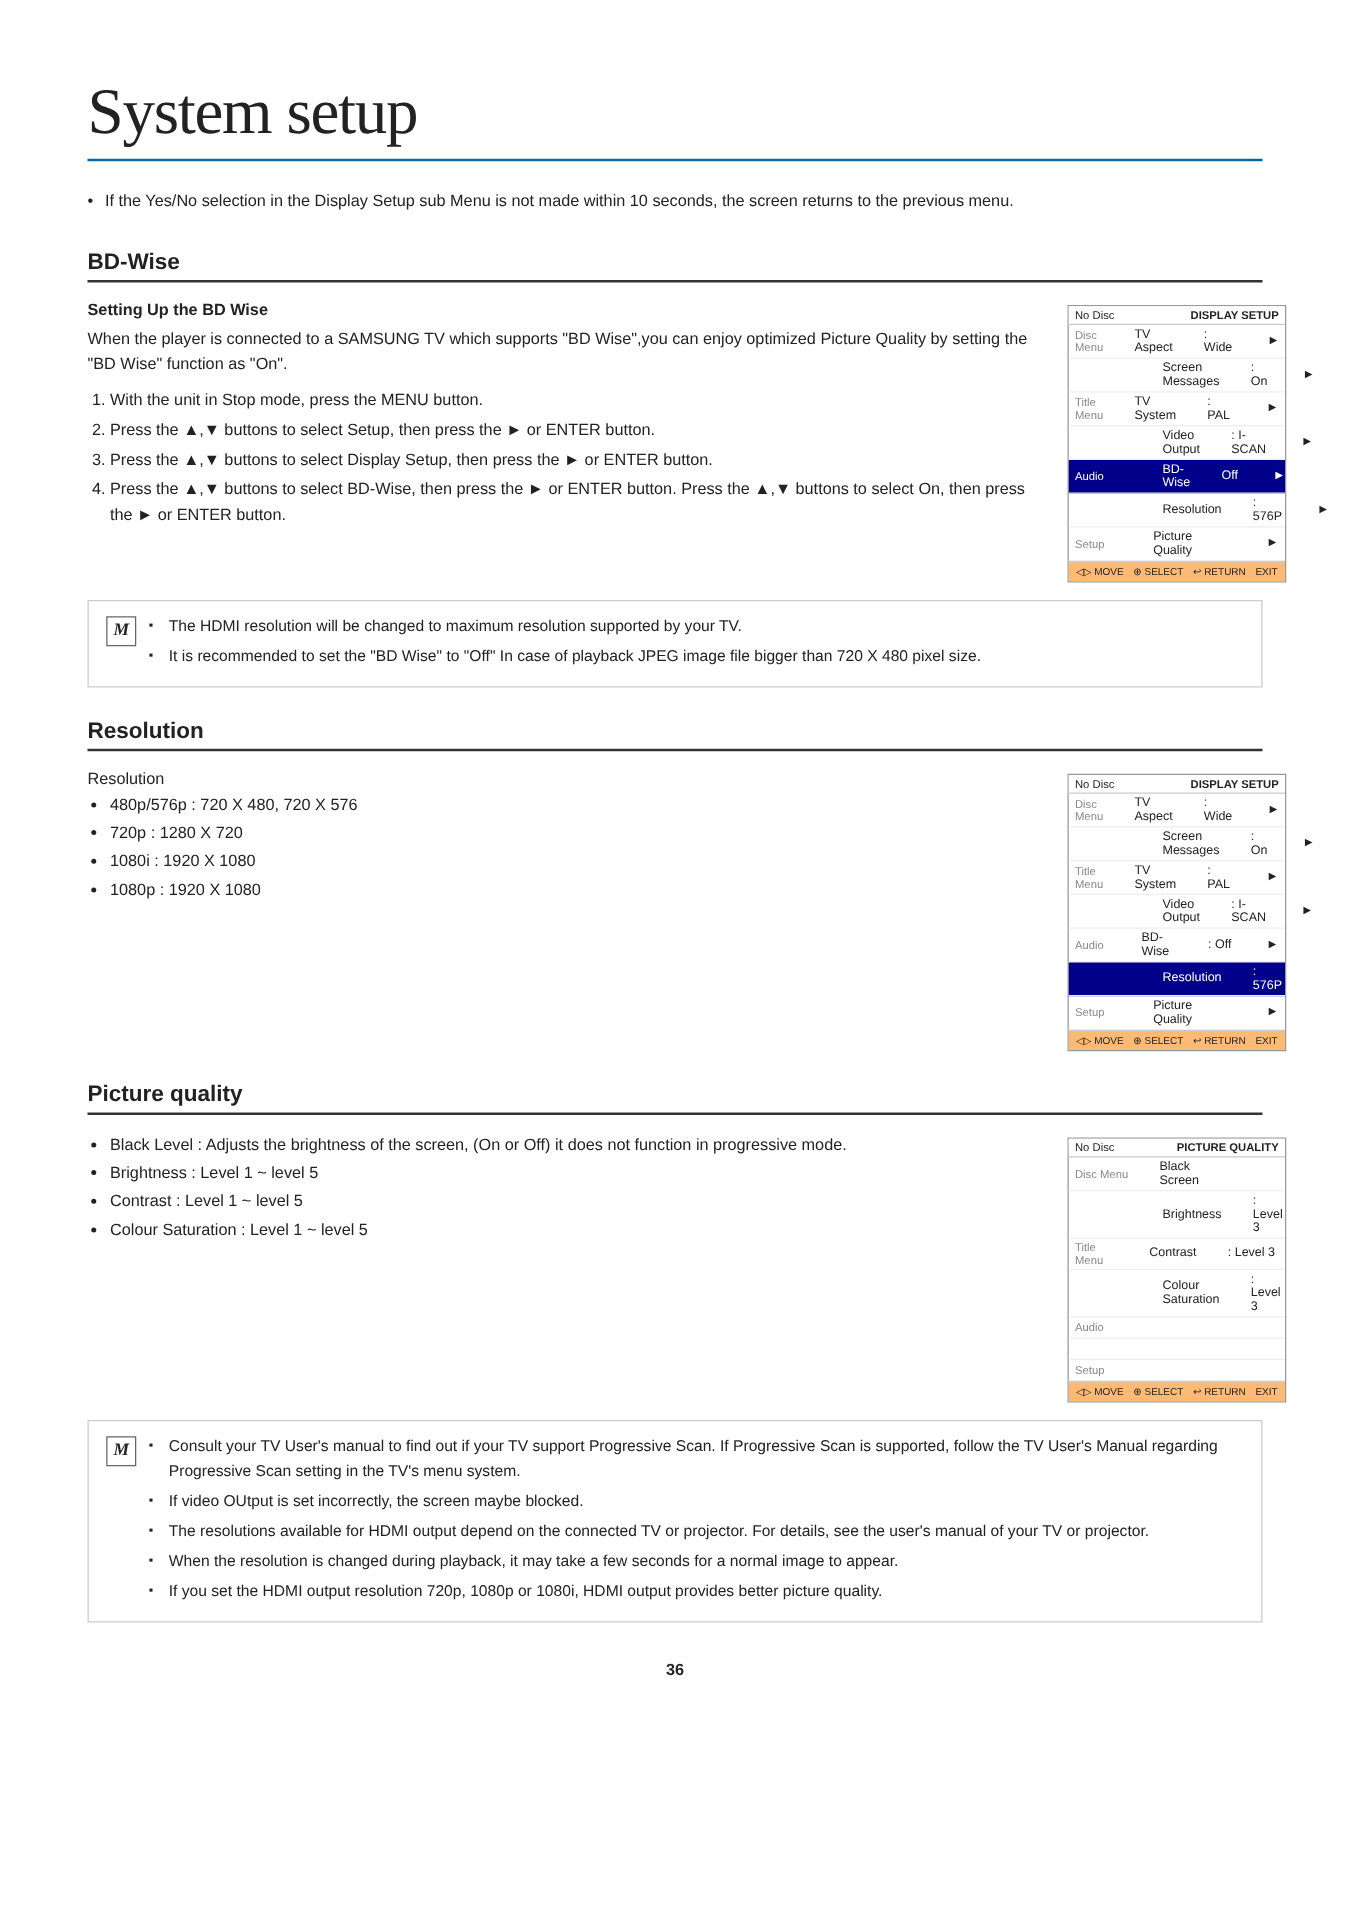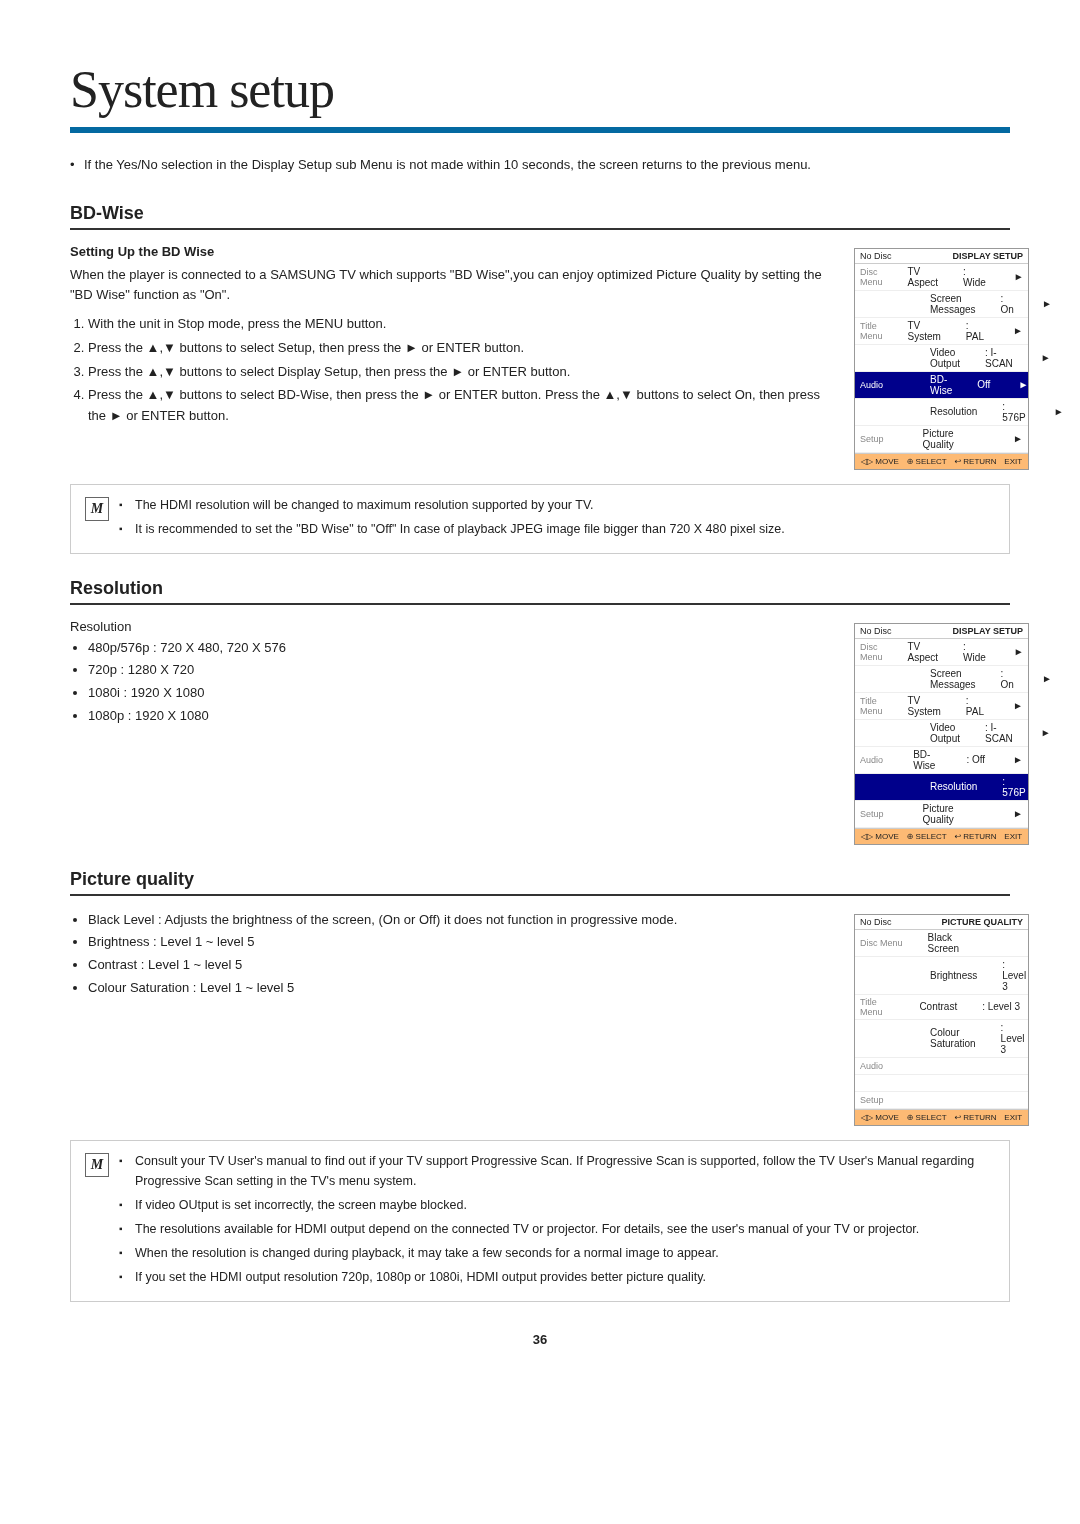--- a/index.html
+++ b/index.html
@@ -12,21 +12,21 @@
       color: #222;
       padding: 60px 70px 60px 70px;
     }
 
     
     .page-title {
       font-size: 52px;
       font-weight: 300;
       color: #222;
       letter-spacing: -1px;
-      border-bottom: 6px solid #0369a1;
+      border-bottom: 2px solid #0369a1;
       padding-bottom: 8px;
       margin-bottom: 22px;
       font-family: 'Times New Roman', serif;
     }
 
     
     .intro-text {
       font-size: 13px;
       margin-bottom: 28px;
       line-height: 1.5;

